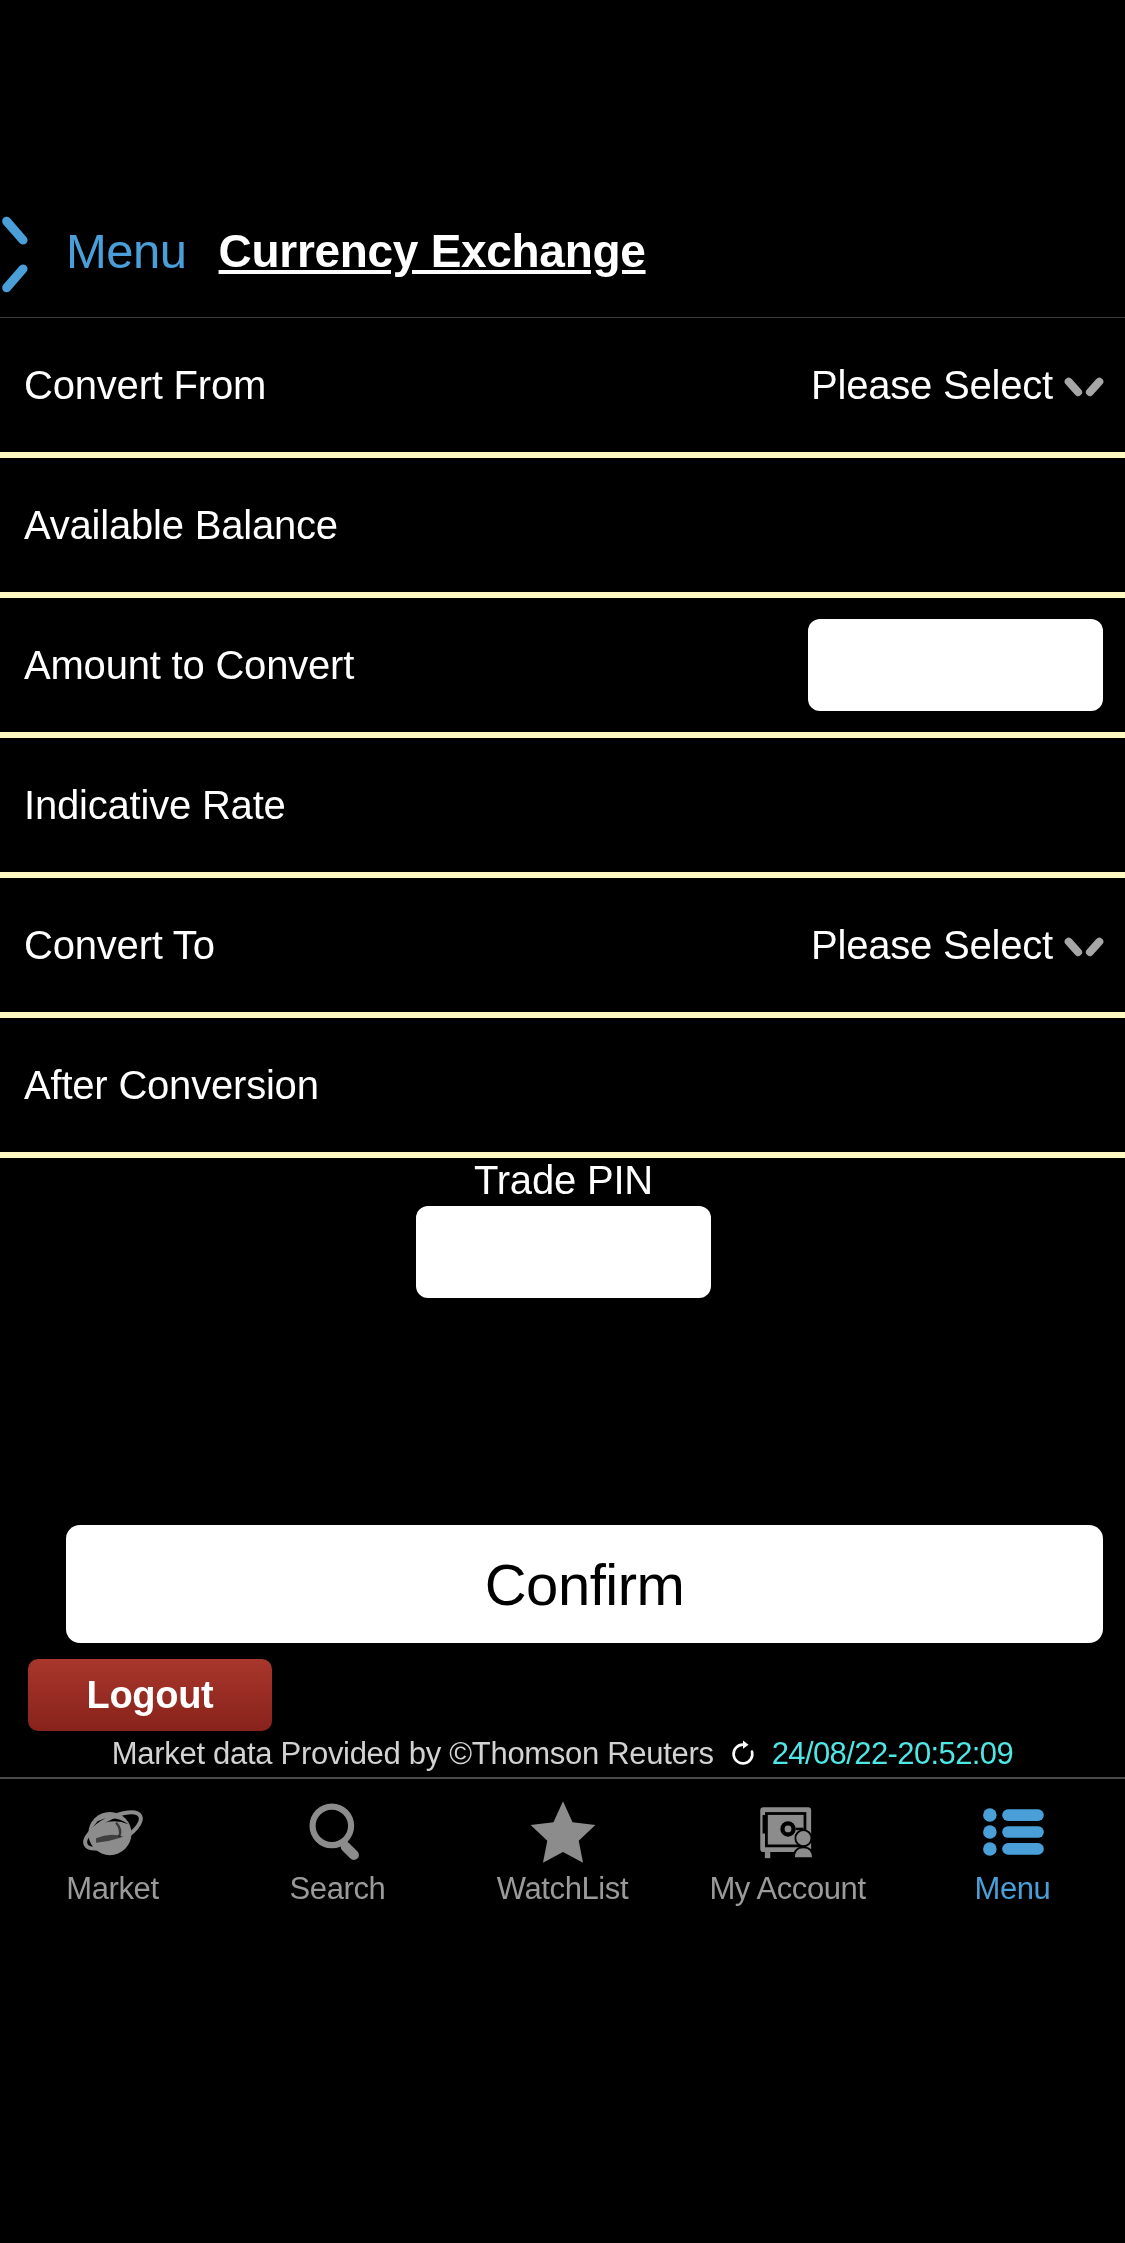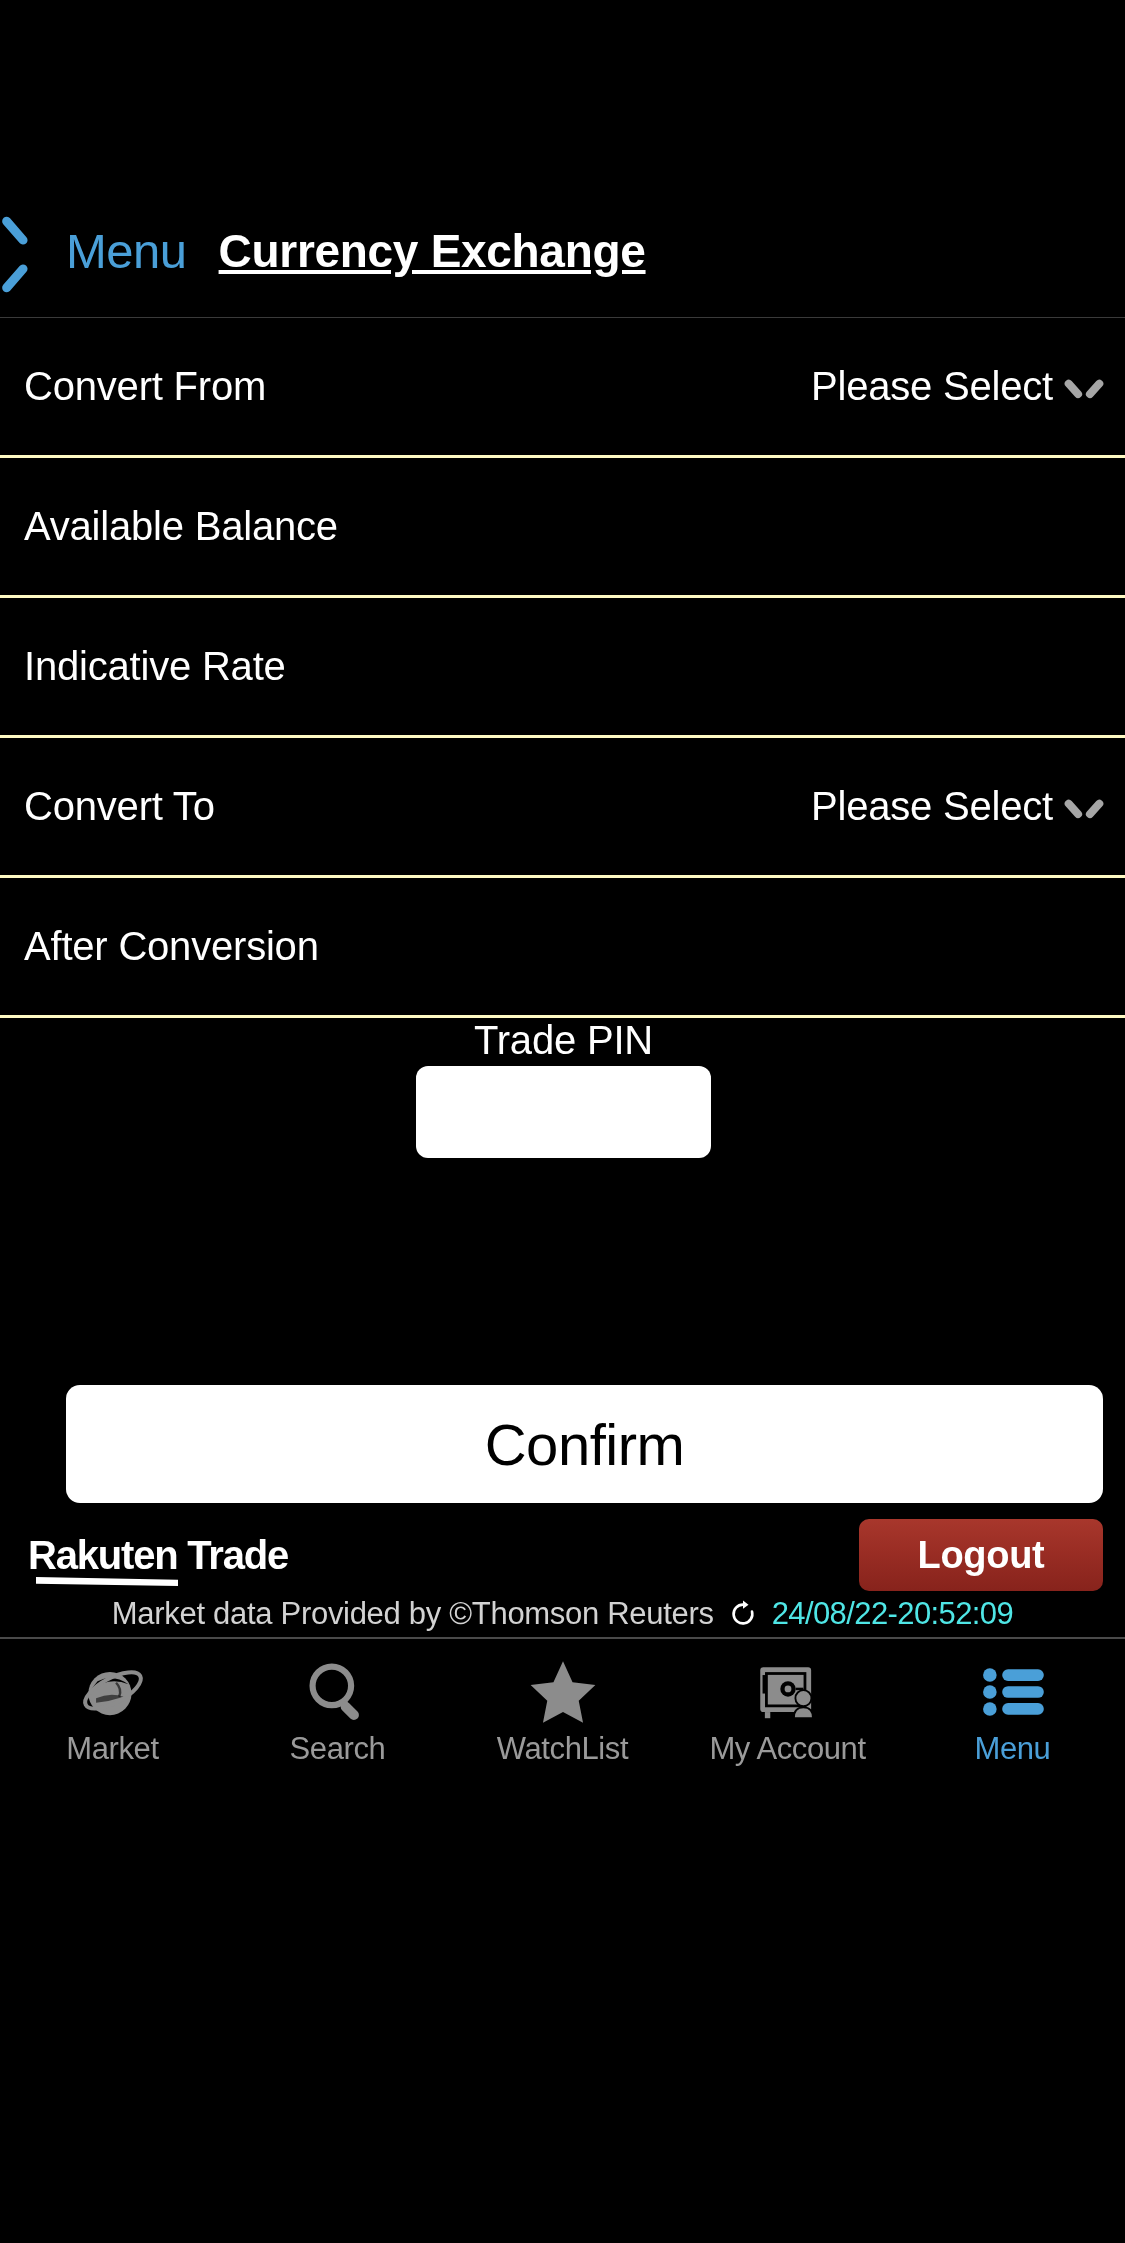--- a/index.html
+++ b/index.html
@@ -38,21 +38,21 @@
     margin-left:32px; letter-spacing:-0.3px;text-decoration:underline;
   }
 
   
   .form { background:#000; }
   .row {
     position:relative;
     height:140px;
     display:flex; align-items:center; justify-content:space-between;
     padding:0 22px 0 24px;
-    border-bottom:3px solid #fef9c3;
+    border-bottom:6px solid #fef9c3;
   }
   .row-label { color:#fff; font-size:40px; letter-spacing:-0.2px; white-space:nowrap; }
   .row-value-wrap { display:flex; align-items:center; gap:16px; }
   .row-value { color:#fff; font-size:40px; letter-spacing:-0.2px; }
   .chevron-down {
     width:30px; height:18px; position:relative; flex:none; margin-right:4px;
   }
   .chevron-down::before, .chevron-down::after {
     content:""; position:absolute; top:0;
     width:22px; height:8px; border-radius:4px; background:#a6a6a6;
@@ -156,20 +156,24 @@
         <span class="row-value">Please Select</span>
         <span class="chevron-down"></span>
       </span>
     </div>
 
     <div class="row">
       <span class="row-label">Available Balance</span>
       <span class="row-value"></span>
     </div>
 
+    <div class="row">
+      <span class="row-label">Amount to Convert</span>
+      <input class="text-input" type="text" value="" style="">
+    </div>
 
     <div class="row">
       <span class="row-label">Indicative Rate</span>
       <span class="row-value"></span>
     </div>
 
     <div class="row">
       <span class="row-label">Convert To</span>
       <span class="row-value-wrap">
         <span class="row-value">Please Select</span>
@@ -189,24 +193,20 @@
 
   </div>
 
   <div class="filler" style="height:227px;"></div>
 
   <div class="confirm-wrap">
     <button class="confirm-btn">Confirm</button>
   </div>
 
   <div class="brand-bar">
-    <div class="logo">
-      <div class="logo-text">Rakuten Trade</div>
-      <div class="logo-swoosh"></div>
-    </div>
     <button class="logout-btn">Logout</button>
   </div>
 
   <div class="data-footer">
     <span class="market-note">Market data Provided by ©Thomson Reuters</span>
     <svg class="refresh-icon" viewBox="0 0 24 24">
       <path d="M12 4.5 A7.5 7.5 0 1 0 19.2 10" fill="none" stroke="#ffffff" stroke-width="2.1" stroke-linecap="round"></path>
       <polygon points="12,1.2 12,7.8 16.4,4.5" fill="#ffffff"></polygon>
     </svg>
     <span class="timestamp">24/08/22-20:52:09</span>

